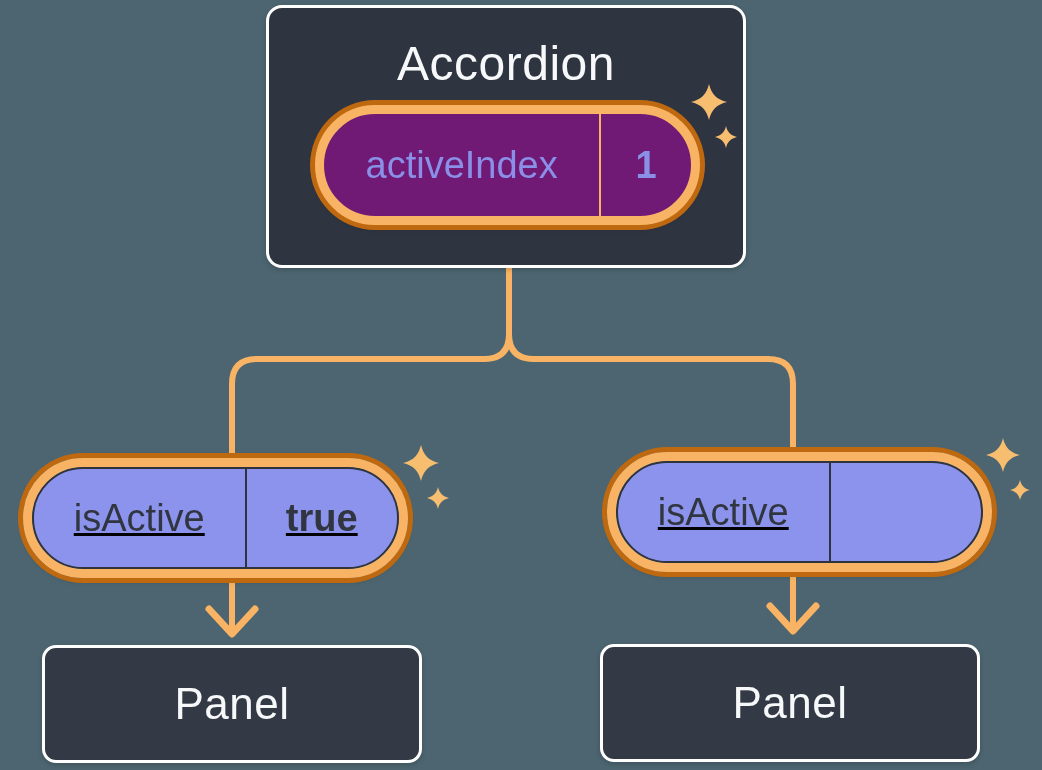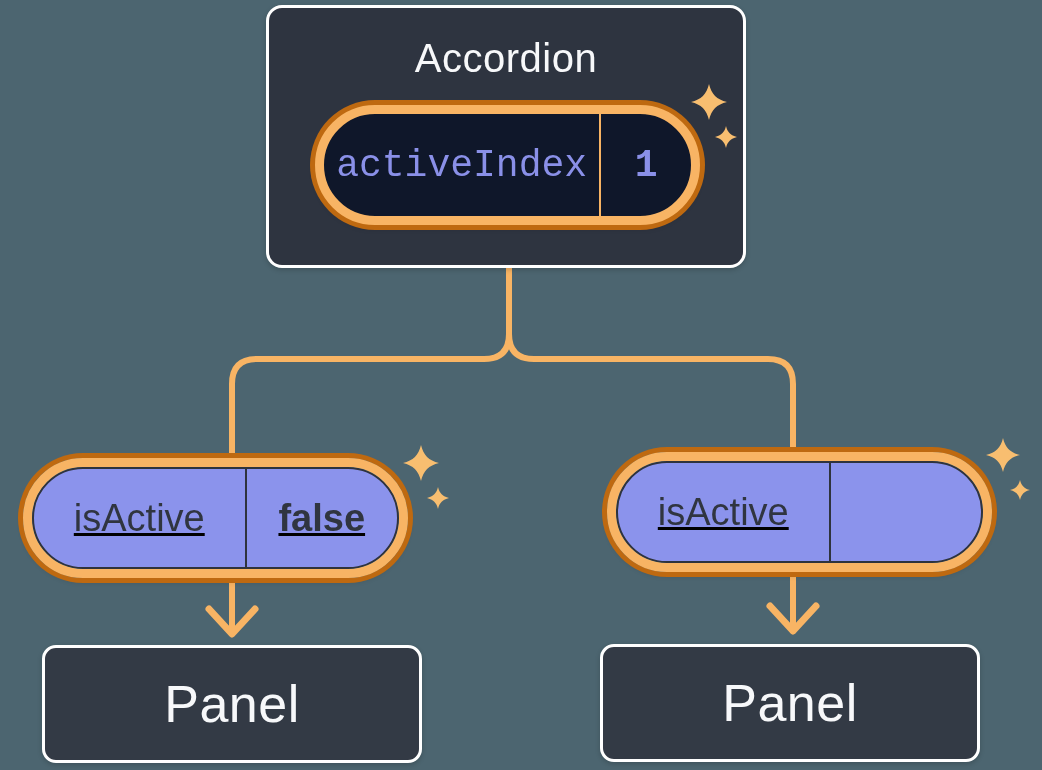--- a/index.html
+++ b/index.html
@@ -46,54 +46,53 @@
   }
   #accordion-box{
     left:266px; top:5px;
     width:480px; height:263px;
   }
   .box-title{
     position:absolute;
     left:0; right:0;
     text-align:center;
     color:var(--title-text);
-    font-size:40px;
+    font-size:48px;
     font-weight:500;
     letter-spacing:0.5px;
   }
   #accordion-box .box-title{ top:28px; }
   .panel-box{
     background:var(--panel-dark);
     border-radius:14px;
     display:flex;
     align-items:center;
     justify-content:center;
   }
   #panel-left{ left:42px;  top:645px; width:380px; height:118px; }
   #panel-right{ left:600px; top:644px; width:380px; height:118px; }
   .panel-label{
     color:var(--title-text);
-    font-size:52px;
+    font-size:44px;
     font-weight:500;
     letter-spacing:0.5px;
   }
   
   .pill{
     position:absolute;
     z-index:3;
     width:385px; height:120px;
     border:9px solid var(--orange-light);
     border-radius:999px;
     box-shadow:0 0 0 5px var(--orange-dark), 0 3px 6px rgba(0,0,0,0.2);
     overflow:hidden;
   }
   #state-pill{
     left:315px; top:105px;
-    background:#0f172a;
-    font-family:Liberation Mono, monospace;
+    background:#701a75;
   }
   .pill-inner{
     display:flex;
     width:100%; height:100%;
     align-items:stretch;
   }
   .pill-section{
     display:flex;
     align-items:center;
     justify-content:center;
@@ -151,21 +150,21 @@
       <div class="pill-section name">activeIndex</div>
       <div class="pill-divider"></div>
       <div class="pill-section value">1</div>
     </div>
   </div>
 
   <div class="pill prop-pill" id="prop-pill-left">
     <div class="pill-inner">
       <div class="pill-section name">isActive</div>
       <div class="pill-divider"></div>
-      <div class="pill-section value">false</div>
+      <div class="pill-section value">true</div>
     </div>
   </div>
 
   <div class="pill prop-pill" id="prop-pill-right">
     <div class="pill-inner">
       <div class="pill-section name">isActive</div>
       <div class="pill-divider"></div>
     </div>
   </div>
 

